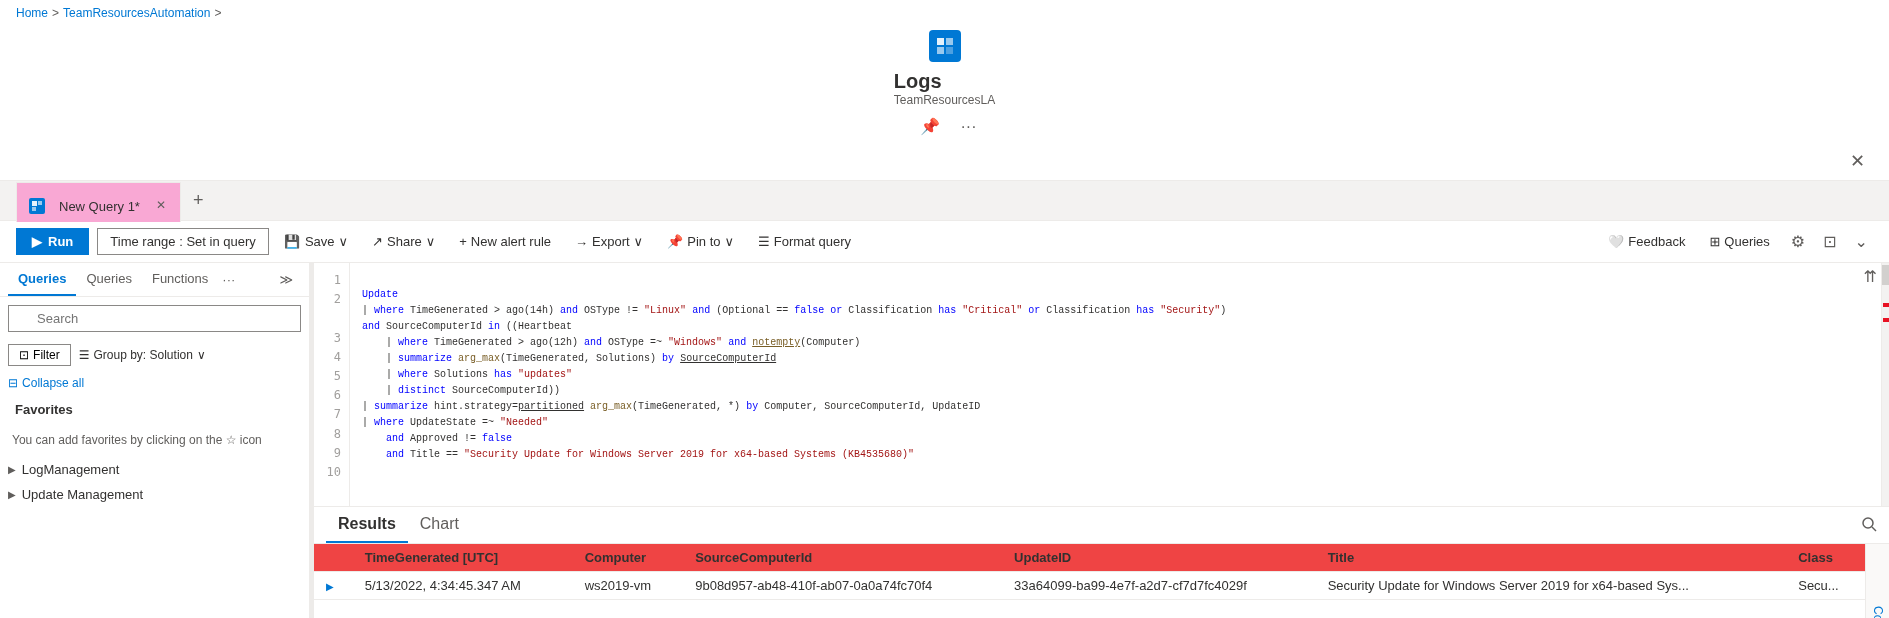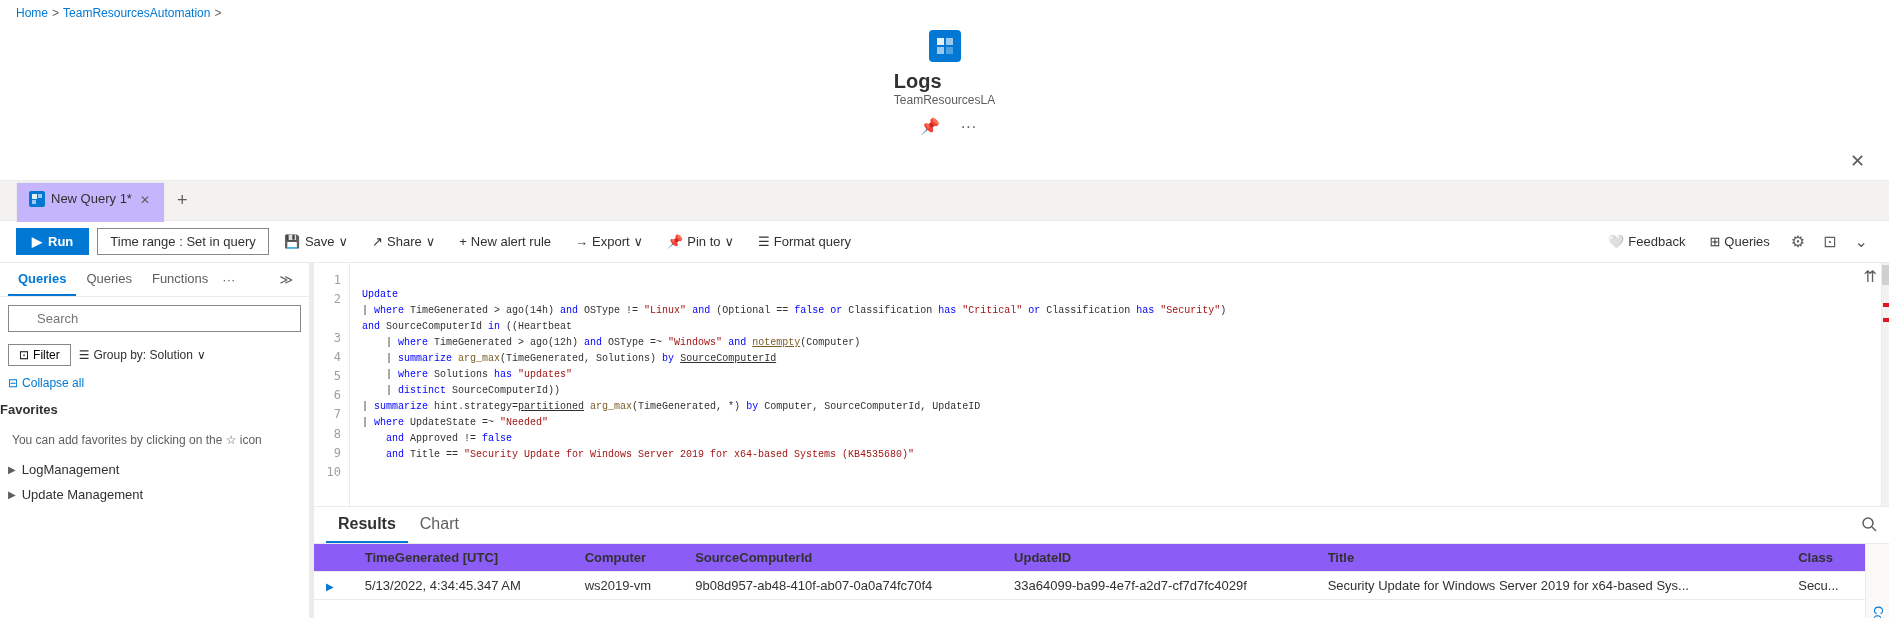--- a/index.html
+++ b/index.html
@@ -13,21 +13,21 @@
     .app-header { display: flex; align-items: center; padding: 4px 16px; gap: 8px; border-bottom: 1px solid #edebe9; flex-direction: column; }
     .app-icon { width: 32px; height: 32px; background: #0078d4; border-radius: 4px; display: flex; align-items: center; justify-content: center; color: white; font-size: 16px; font-weight: bold; flex-shrink: 0; }
     .app-title { font-size: 20px; font-weight: 600; color: #323130; }
     .app-subtitle { font-size: 12px; color: #605e5c; }
     .app-header-icons { display: flex; align-items: center; gap: 8px; margin-left: 8px; }
     .app-header-icons button { background: none; border: none; cursor: pointer; color: #605e5c; font-size: 16px; padding: 2px 6px; }
     .close-btn { margin-left: auto; background: none; border: none; cursor: pointer; font-size: 18px; color: #605e5c; padding: 4px 8px; }
 
     
     .tab-bar { display: flex; align-items: center; padding: 0 16px; border-bottom: 1px solid #edebe9; background: #f3f2f1; height: 40px; }
-    .tab { display: flex; align-items: flex-start; gap: 6px; padding: 8px 12px; background: #c4b5fd; border: 1px solid #edebe9; border-bottom: none; font-size: 13px; cursor: pointer; height: 40px; position: relative; top: 1px; }
+    .tab { display: flex; align-items: flex-end; gap: 14px; padding: 8px 12px; background: #f9a8d4; border: 1px solid #edebe9; border-bottom: none; font-size: 13px; cursor: pointer; height: 40px; position: relative; top: 1px; }
     .tab .tab-icon { width: 16px; height: 16px; background: #0078d4; border-radius: 2px; display: flex; align-items: center; justify-content: center; color: white; font-size: 9px; flex-shrink: 0; }
     .tab-close { background: none; border: none; cursor: pointer; color: #605e5c; font-size: 12px; padding: 2px; }
     .tab-add { background: none; border: none; cursor: pointer; font-size: 18px; color: #605e5c; padding: 4px 8px; margin-left: 4px; }
 
     
     .toolbar { display: flex; align-items: center; padding: 6px 16px; gap: 8px; border-bottom: 1px solid #edebe9; flex-wrap: wrap; }
     .btn-run { background: #0078d4; color: white; border: none; padding: 6px 16px; cursor: pointer; display: flex; align-items: center; gap: 6px; font-size: 13px; font-weight: 600; }
     .btn-outline { background: none; border: 1px solid #8a8886; padding: 5px 12px; cursor: pointer; font-size: 13px; display: flex; align-items: center; gap: 4px; color: #323130; }
     .toolbar-right { margin-left: auto; display: flex; align-items: center; gap: 8px; }
     .btn-text { background: none; border: none; cursor: pointer; font-size: 13px; color: #323130; padding: 5px 8px; display: flex; align-items: center; gap: 4px; }
@@ -49,21 +49,21 @@
     .sidebar-search-input { width: 100%; border: 1px solid #8a8886; padding: 5px 8px 5px 28px; font-size: 13px; position: relative; }
     .search-wrap { position: relative; }
     .search-wrap svg { position: absolute; left: 8px; top: 50%; transform: translateY(-50%); color: #605e5c; }
 
     .sidebar-filters { display: flex; align-items: center; padding: 4px 8px; gap: 8px; }
     .filter-btn { background: none; border: 1px solid #8a8886; padding: 3px 10px; cursor: pointer; font-size: 12px; display: flex; align-items: center; gap: 4px; }
     .group-btn { background: none; border: none; cursor: pointer; font-size: 12px; display: flex; align-items: center; gap: 4px; color: #323130; }
 
     .sidebar-content { overflow-y: auto; flex: 1; }
     .collapse-all-btn { background: none; border: none; cursor: pointer; font-size: 12px; color: #0078d4; padding: 6px 8px; display: flex; align-items: center; gap: 4px; }
-    .section-header { font-weight: 600; padding: 6px 0; font-size: 13px; color: #323130; }
+    .section-header { font-weight: 600; padding: 6px 15px; font-size: 13px; color: #323130; }
     .favorites-empty { padding: 8px 12px; font-size: 12px; color: #605e5c; line-height: 1.5; }
     .tree-item { padding: 5px 8px; cursor: pointer; display: flex; align-items: center; gap: 6px; font-size: 13px; }
     .tree-item .chevron { font-size: 10px; color: #605e5c; }
     .divider { width: 4px; background: #edebe9; cursor: col-resize; flex-shrink: 0; }
 
     
     .editor-area { flex: 1; display: flex; flex-direction: column; overflow: hidden; }
     .editor-container { flex: 1; background: #fff; overflow: hidden; display: flex; position: relative; }
     .line-numbers { width: 36px; background: #fff; color: #a19f9d; font-size: 12px; font-family: 'Consolas', monospace; padding: 8px 0; text-align: right; padding-right: 8px; line-height: 1.6; border-right: 1px solid #edebe9; flex-shrink: 0; }
     .code-content { flex: 1; overflow: auto; padding: 8px 12px; font-family: 'Consolas', 'Courier New', monospace; font-size: 10px; line-height: 1.6; white-space: pre; }
@@ -76,21 +76,21 @@
 
     
     .results-area { border-top: 1px solid #edebe9; height: 210px; display: flex; flex-direction: column; }
     .results-tabs { display: flex; align-items: center; padding: 0 12px; border-bottom: 1px solid #edebe9; }
     .result-tab { padding: 8px 12px; cursor: pointer; font-size: 16px; color: #605e5c; border-bottom: 2px solid transparent; }
     .result-tab.active { color: #323130; border-bottom-color: #0078d4; font-weight: 600; }
     .results-search-icon { margin-left: auto; color: #605e5c; cursor: pointer; }
 
     .results-table { flex: 1; overflow: auto; }
     table { width: 100%; border-collapse: collapse; font-size: 13px; }
-    th { text-align: left; padding: 6px 12px; border-bottom: 1px solid #edebe9; font-weight: 600; color: #323130; background: #8b5cf6; white-space: nowrap; position: sticky; top: 0; }
+    th { text-align: left; padding: 6px 12px; border-bottom: 1px solid #edebe9; font-weight: 600; color: #323130; background: #ef4444; white-space: nowrap; position: sticky; top: 0; }
     td { padding: 6px 12px; border-bottom: 1px solid #edebe9; color: #323130; white-space: nowrap; }
     .row-expand { color: #0078d4; cursor: pointer; font-size: 10px; }
 
     
     .mini-map { width: 8px; background: #f3f2f1; border-left: 1px solid #edebe9; position: relative; }
     .mini-map-indicator { width: 100%; height: 30px; background: #c8c6c4; position: absolute; top: 0; }
 
     
     .columns-sidebar { width: 24px; display: flex; align-items: center; justify-content: center; border-left: 1px solid #edebe9; background: #faf9f8; }
     .columns-text { writing-mode: vertical-rl; font-size: 12px; color: #0078d4; cursor: pointer; padding: 8px 4px; }

